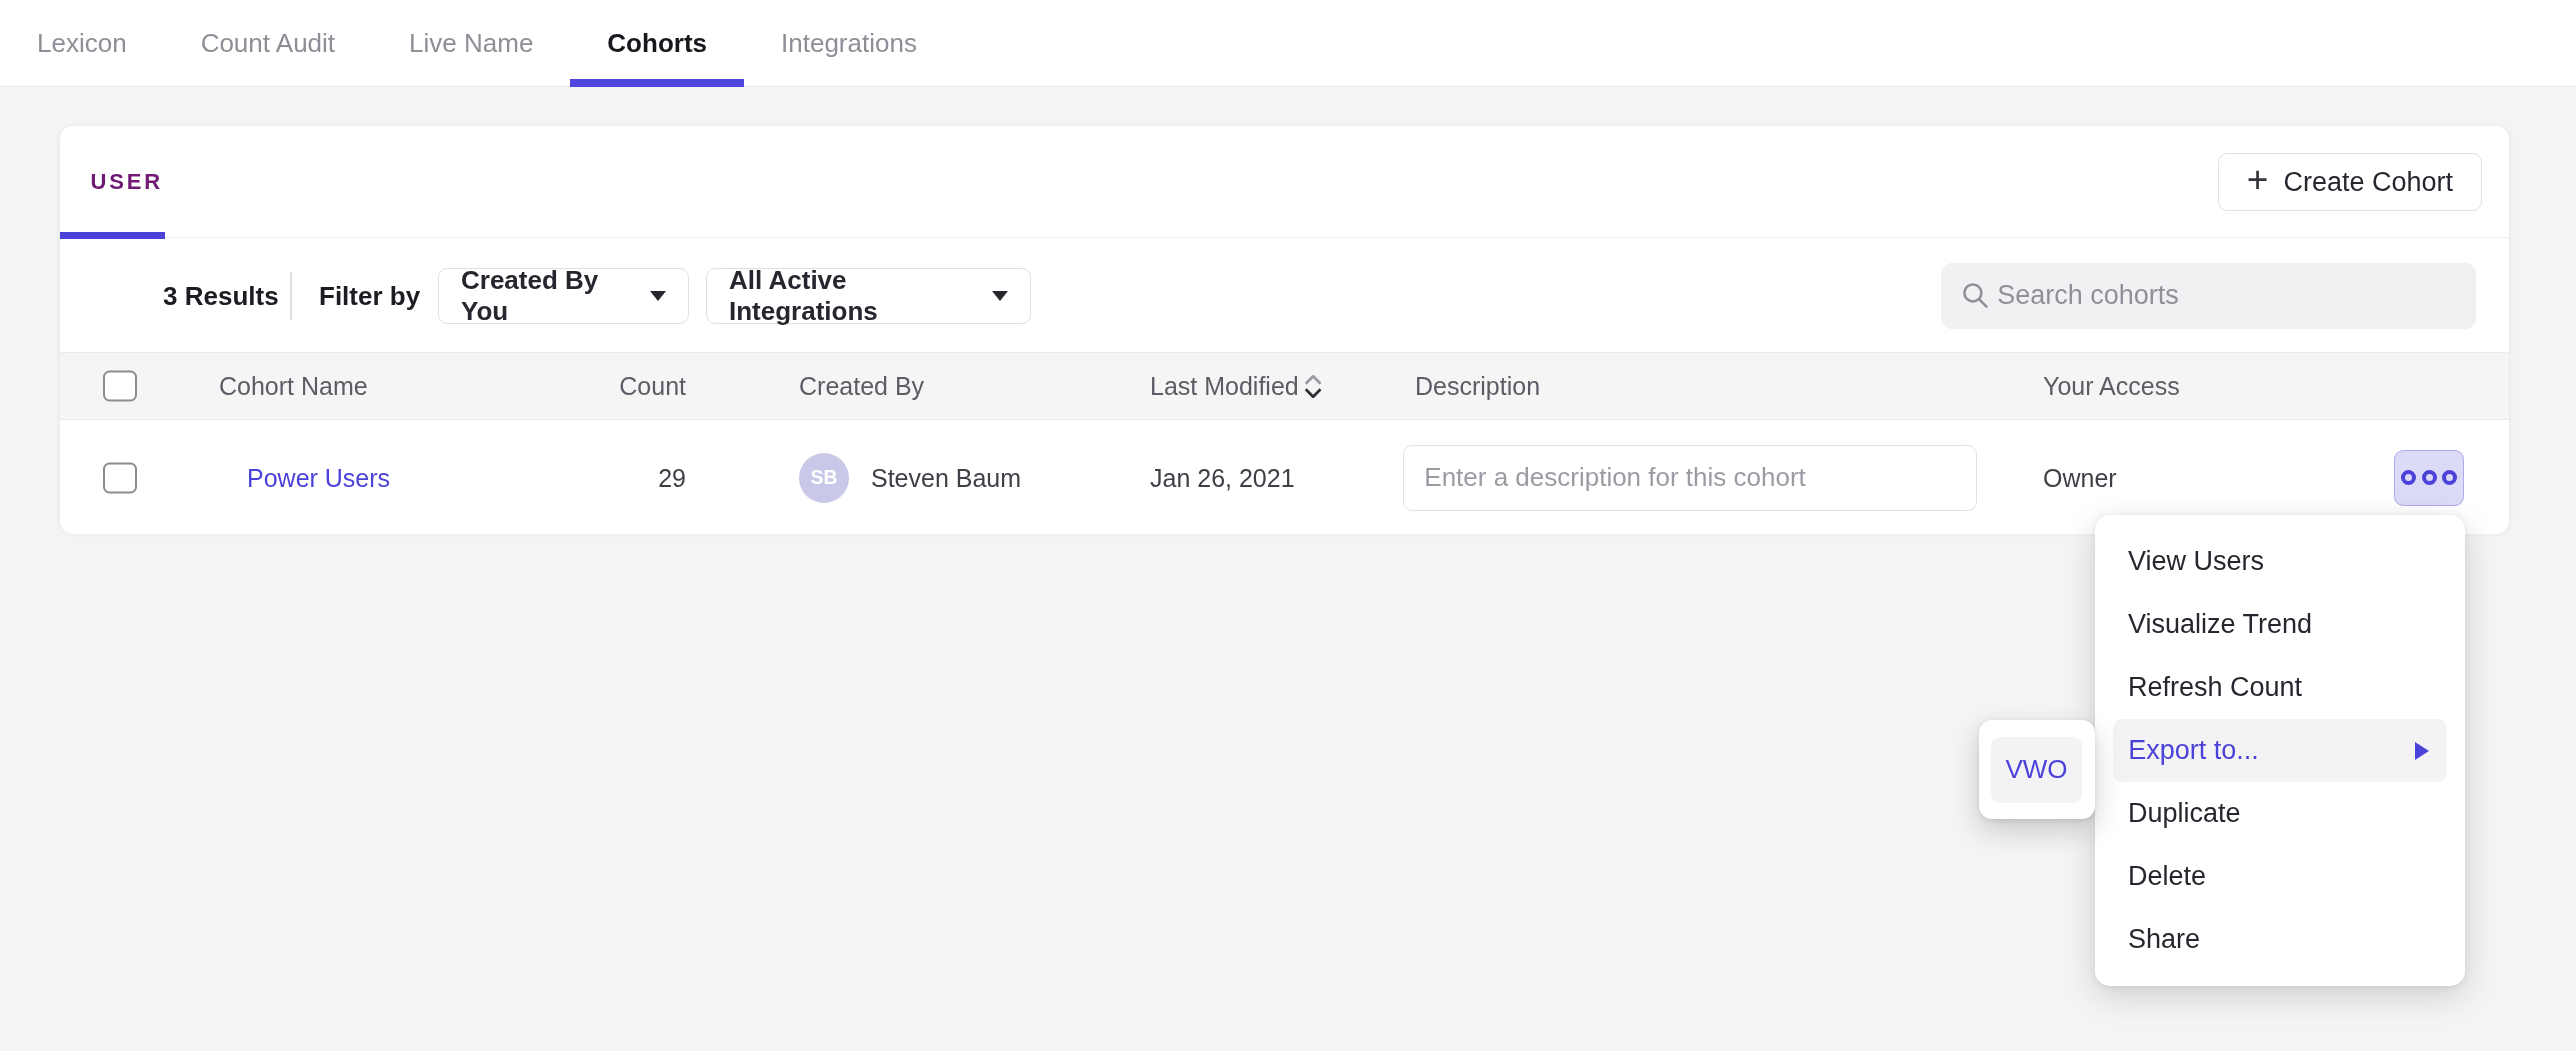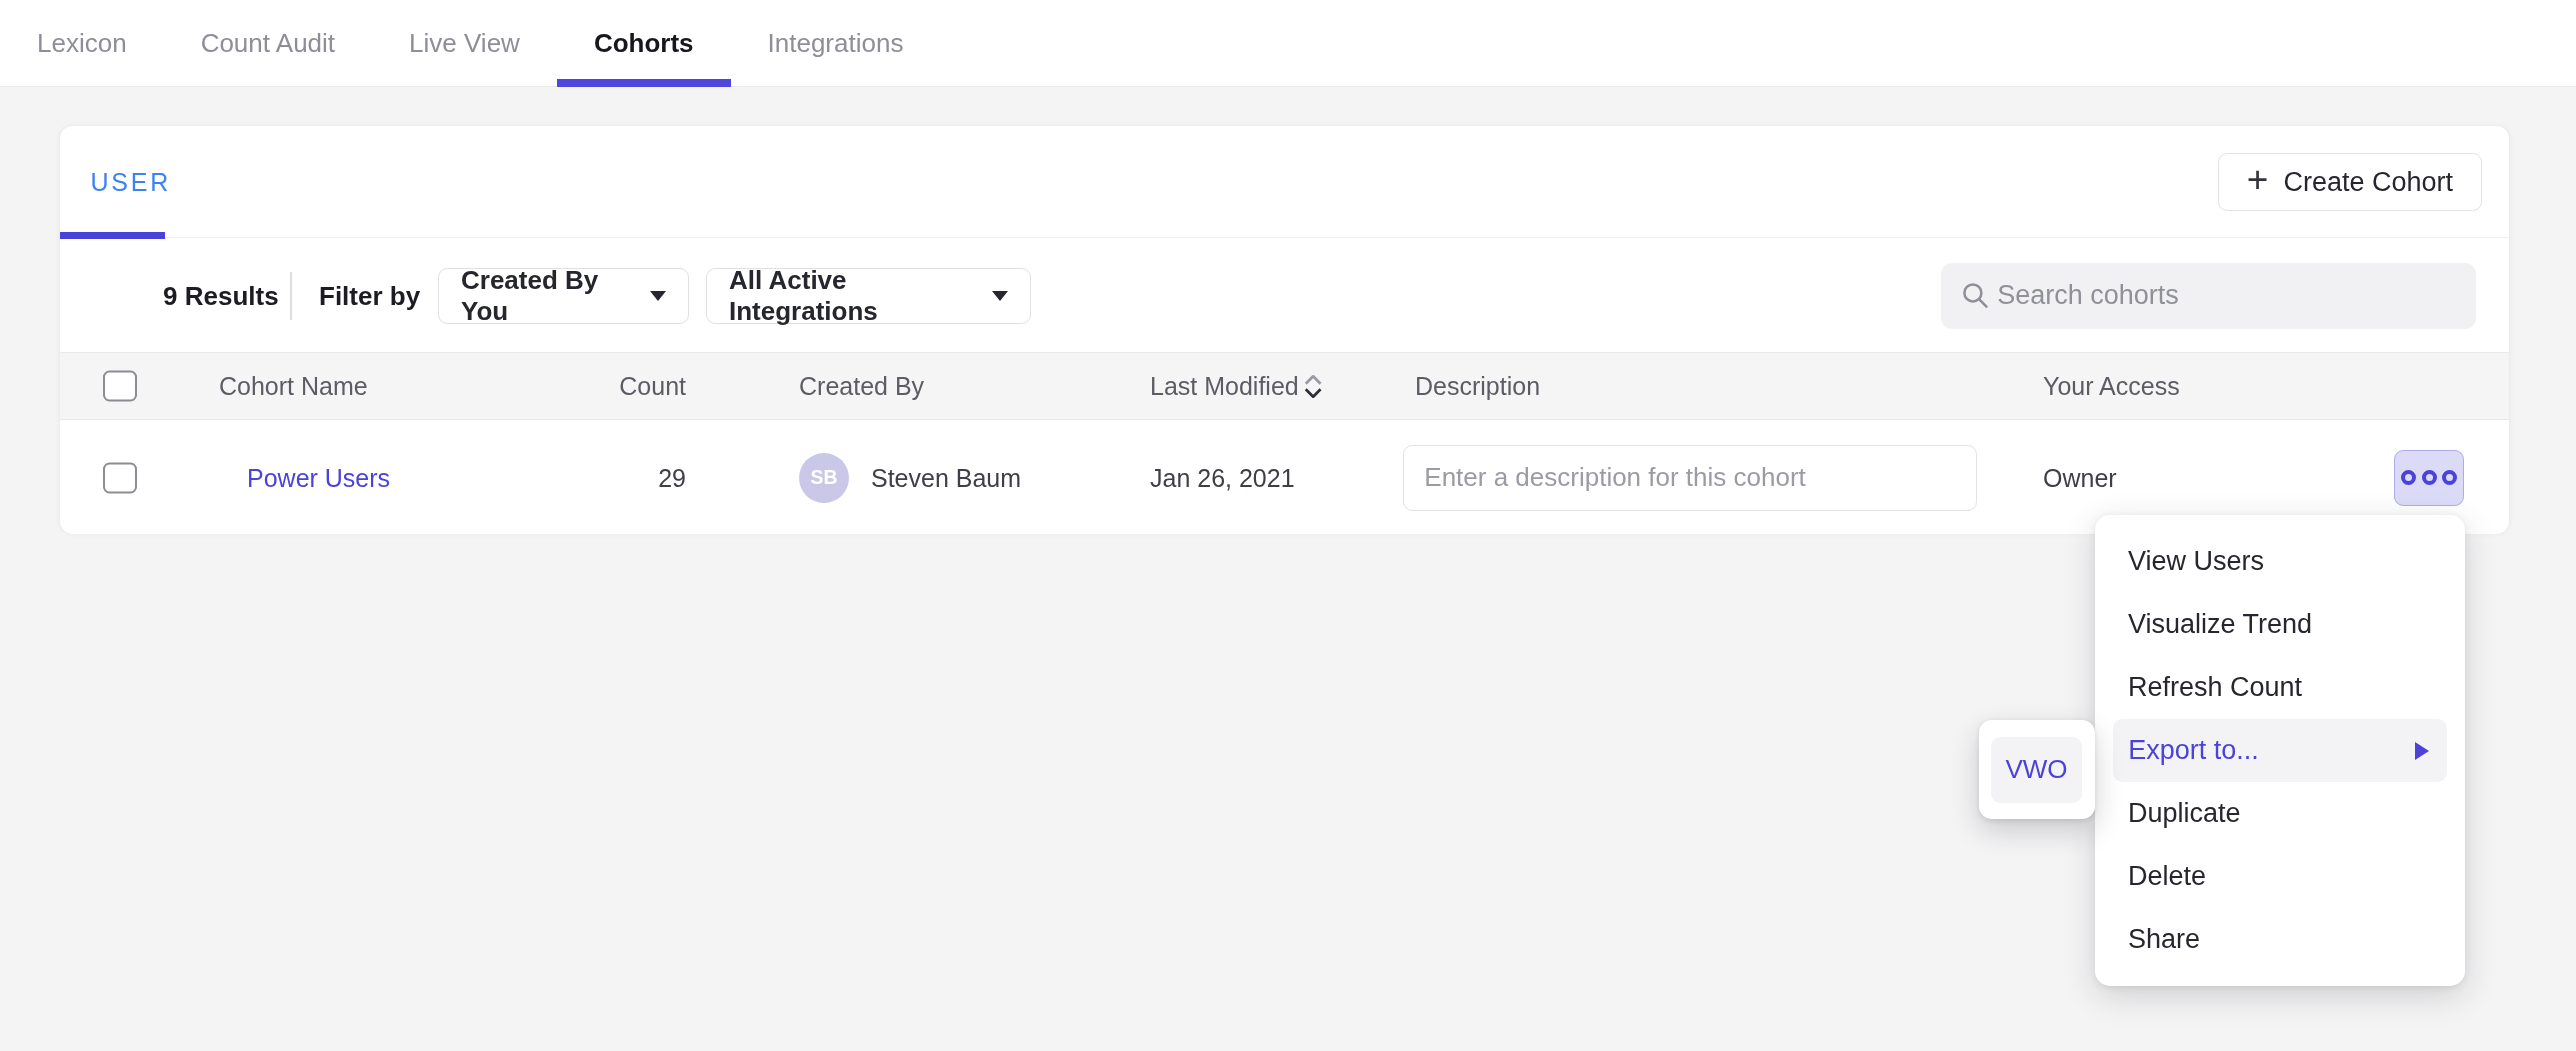--- a/index.html
+++ b/index.html
@@ -26,21 +26,21 @@
 
   
   .card {
     position:absolute; left:59px; top:125px; width:2451px; height:407px;
     background:#fff; border:0.9px solid #ececee; border-radius:13px;
     box-shadow:0 1.8px 5.5px rgba(25,25,35,0.05);
   }
   .card-tabs { position:relative; height:112px; border-bottom:1.8px solid #efeff1; }
   .user-tab {
     position:absolute; left:30.5px; top:50%; transform:translateY(-50%);
-    font-size:25px; font-weight:400; letter-spacing:2.8px; color:#3b82f6; cursor:pointer;
+    font-size:22px; font-weight:700; letter-spacing:2.8px; color:#701a75; cursor:pointer;
   }
   .tab-underline { position:absolute; left:0; bottom:-1.8px; width:105px; height:6.5px; background:#4b42d9; }
   .create-btn {
     position:absolute; right:27px; top:27px; height:58px; padding:0 28px;
     display:flex; align-items:center; gap:15px;
     border:1.4px solid #e2e2e5; border-radius:9.2px; background:#fff;
     font-size:27px; font-weight:500; color:#26262e; cursor:pointer;
   }
   .plus-icon::before { content:"+"; font-size:37px; font-weight:400; color:#33333b; line-height:0.8; }
 
@@ -152,21 +152,21 @@
 
   <div class="topnav">
     <div class="nav-items">
       <div class="nav-item">
         <span>Lexicon</span>
       </div>
       <div class="nav-item">
         <span>Count Audit</span>
       </div>
       <div class="nav-item">
-        <span>Live View</span>
+        <span>Live Name</span>
       </div>
       <div class="nav-item active">
         <span>Cohorts</span>
         <div class="nav-underline"></div>
       </div>
       <div class="nav-item">
         <span>Integrations</span>
       </div>
     </div>
   </div>
@@ -176,21 +176,21 @@
     <div class="card-tabs">
       <div class="user-tab">USER</div>
       <div class="tab-underline"></div>
       <button class="create-btn">
         <span class="plus-icon"></span>
         <span>Create Cohort</span>
       </button>
     </div>
 
     <div class="filter-row">
-      <div class="results">9 Results</div>
+      <div class="results">3 Results</div>
       <div class="vdivider"></div>
       <div class="filter-by">Filter by</div>
       <div class="dropdown dd-created">
         <span>Created By You</span>
         <span class="caret-down"></span>
       </div>
       <div class="dropdown dd-integrations">
         <span>All Active Integrations</span>
         <span class="caret-down"></span>
       </div>

